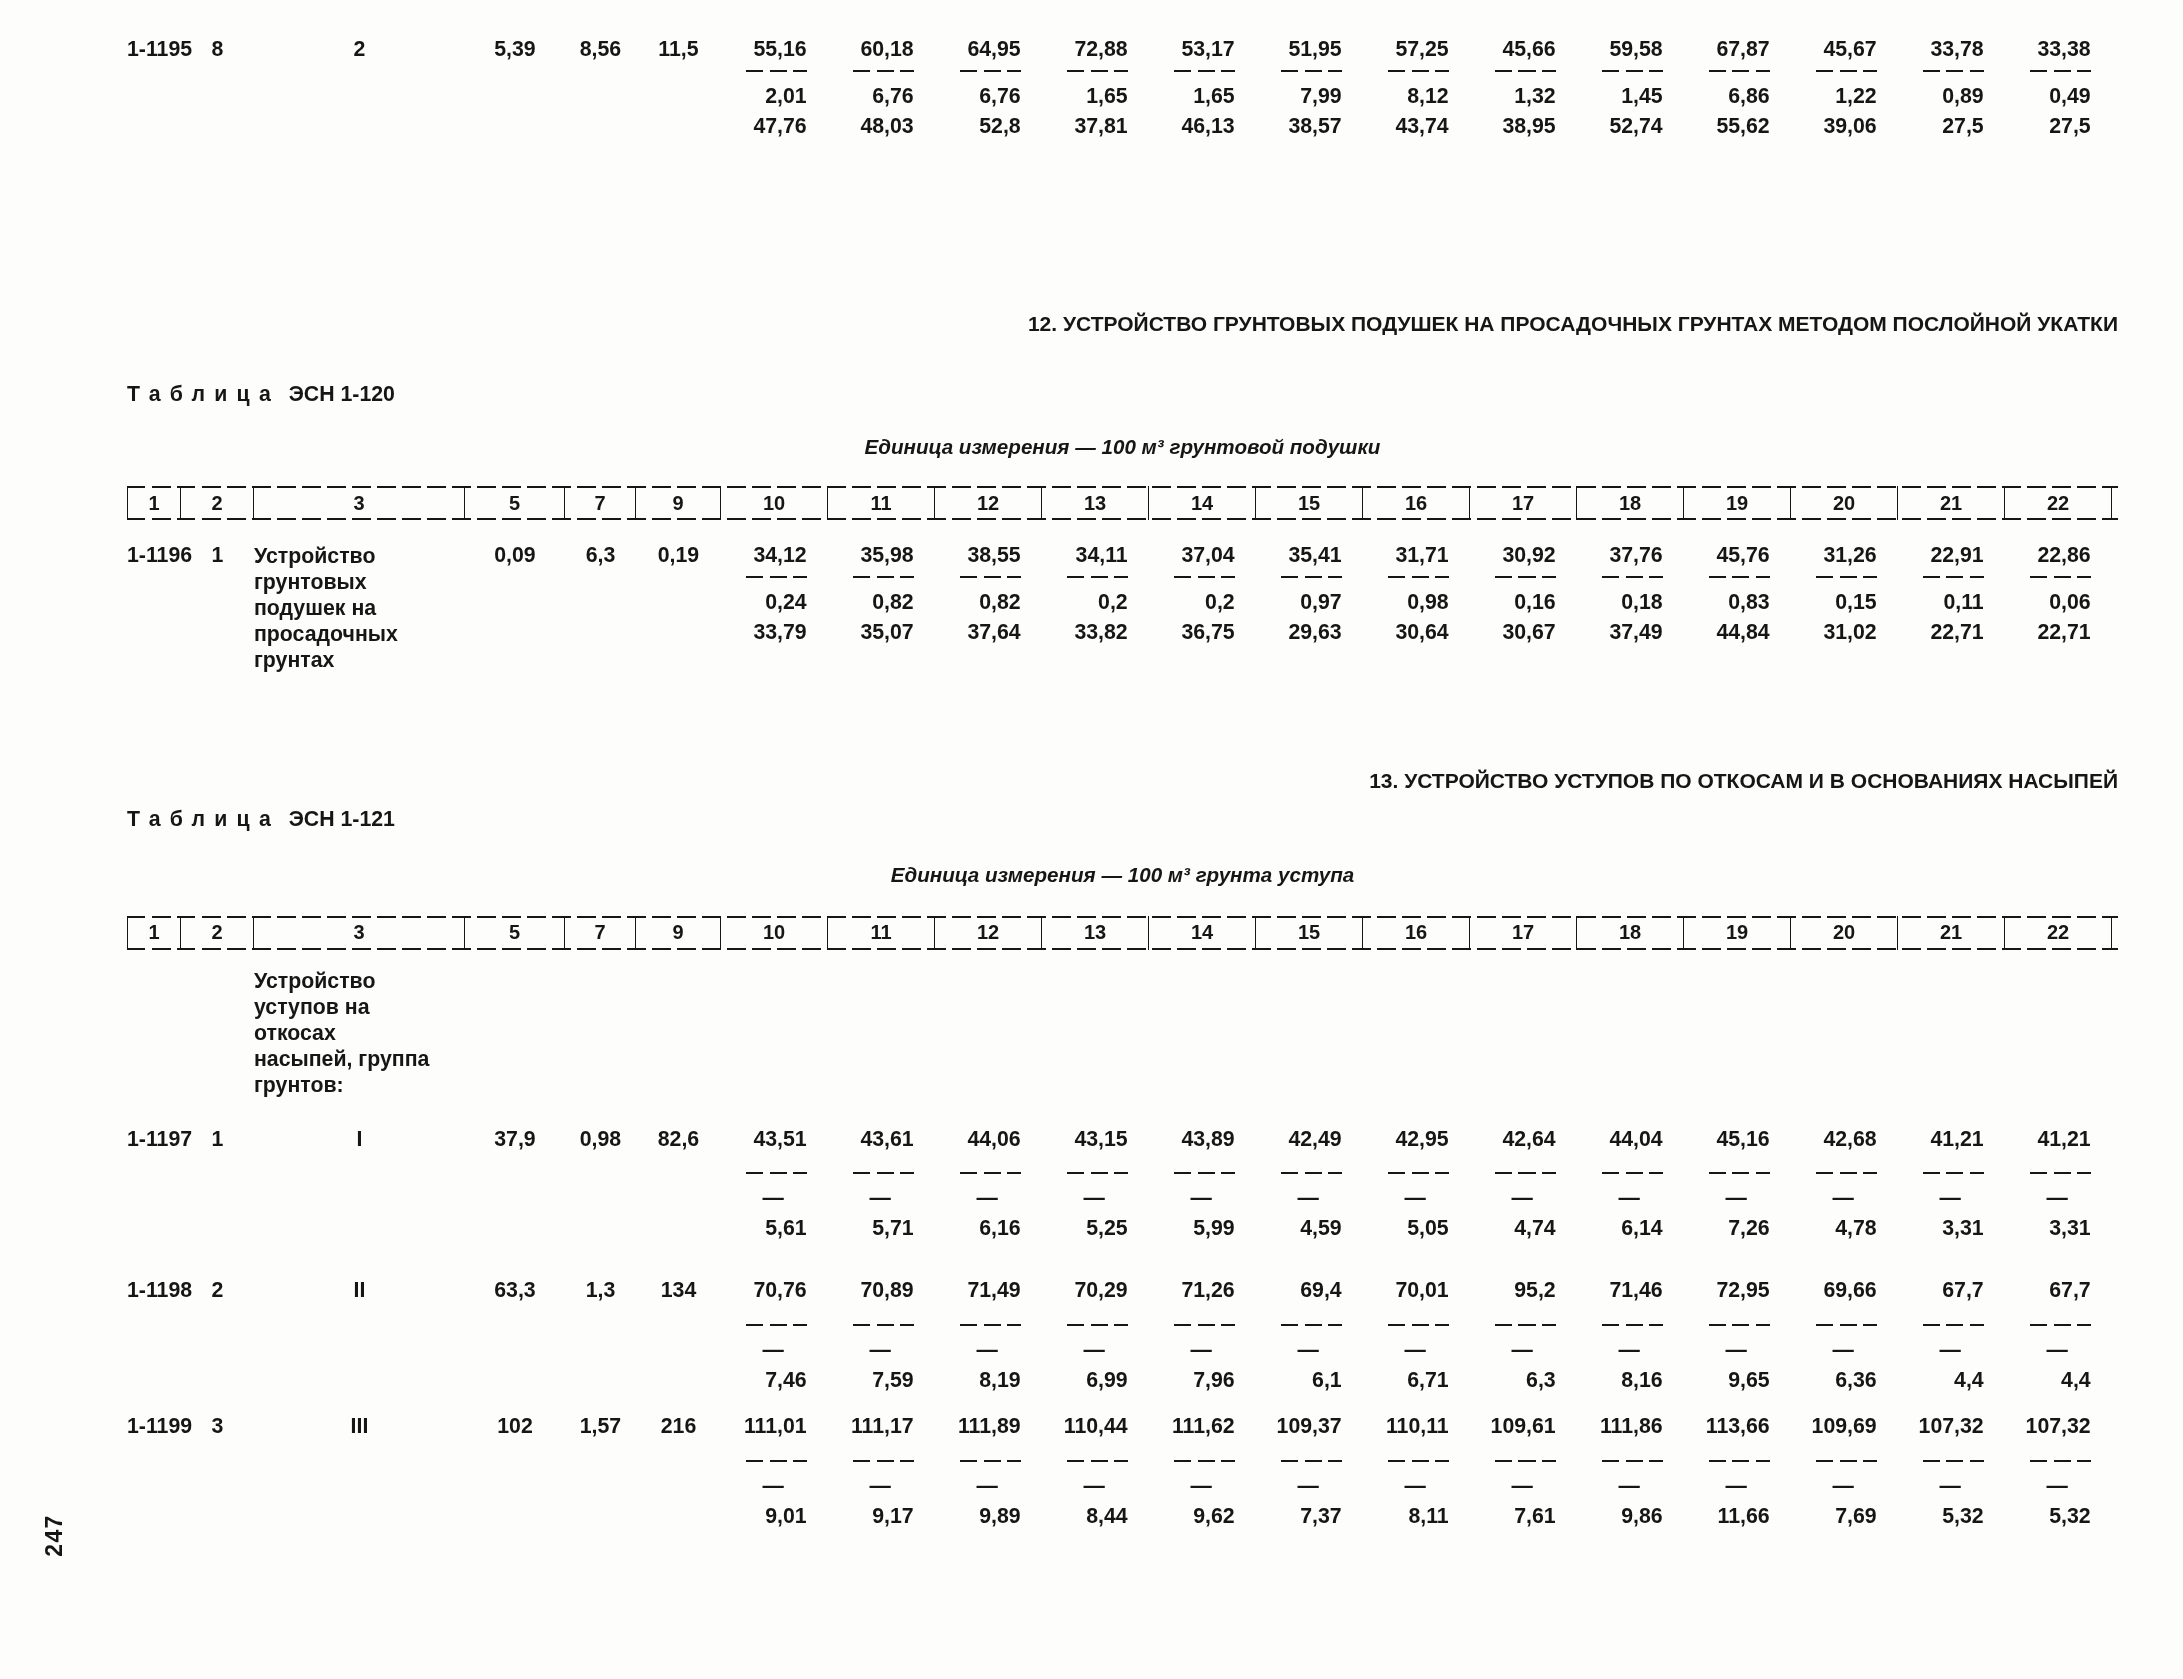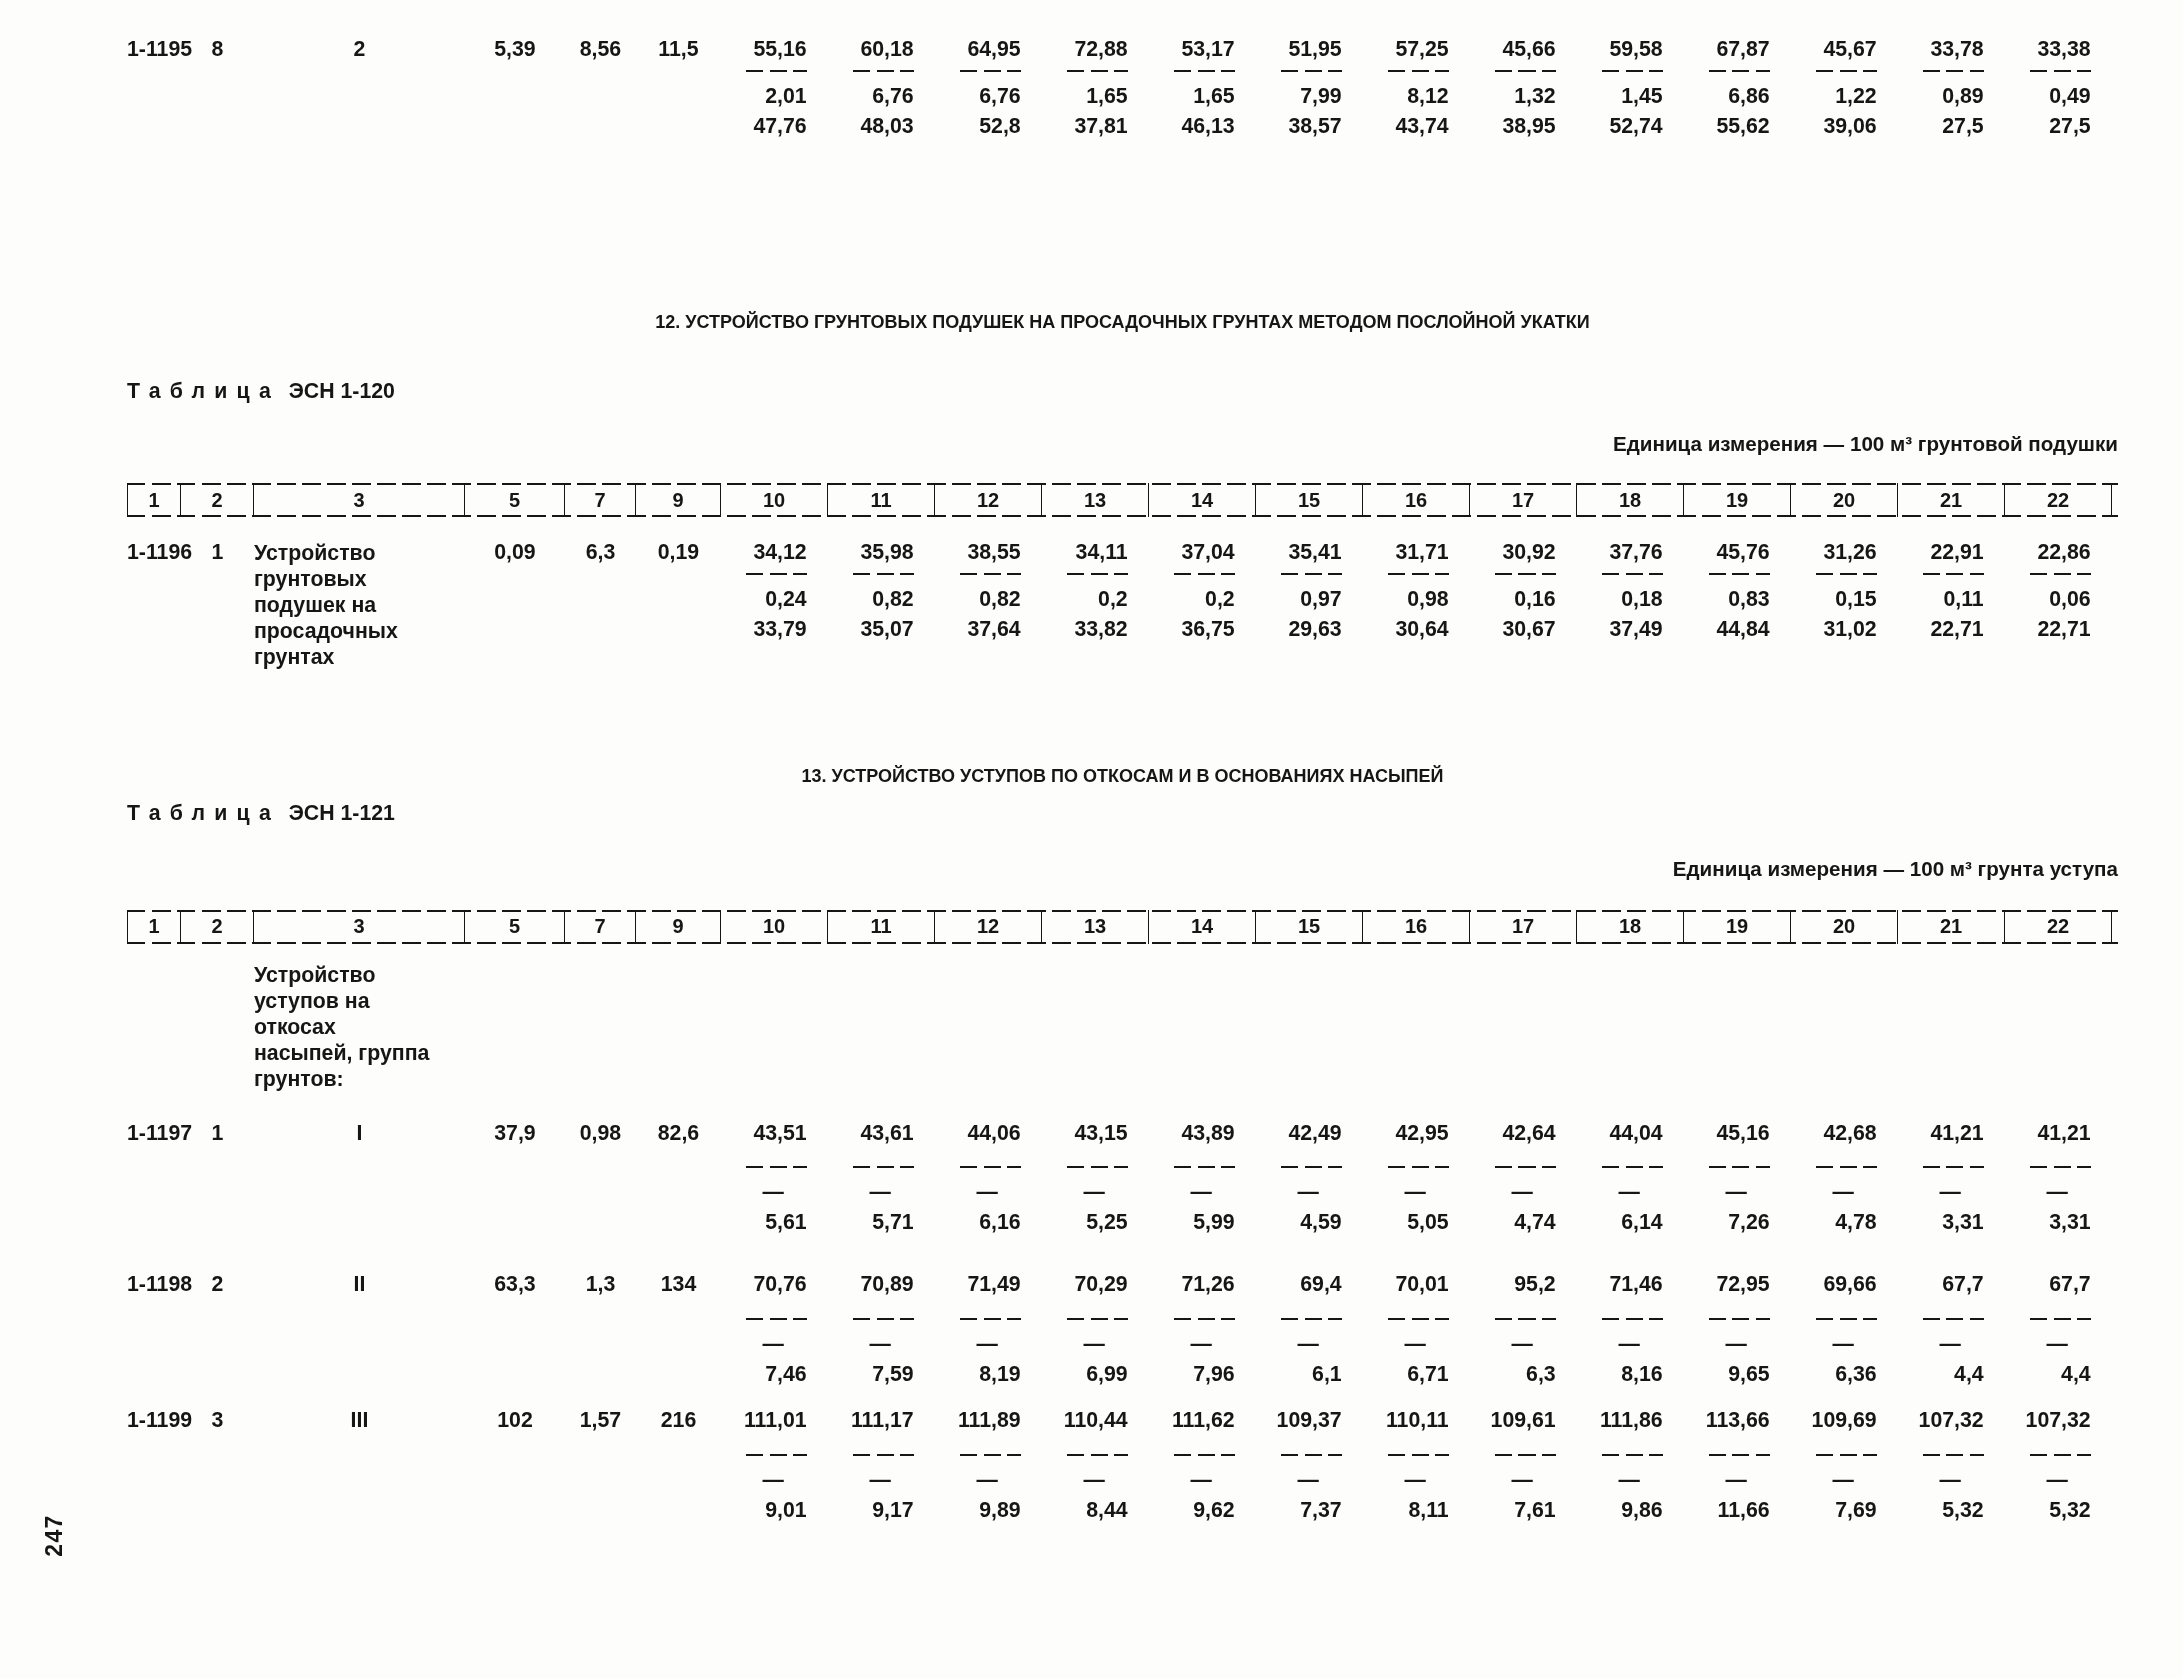--- a/index.html
+++ b/index.html
@@ -28,24 +28,24 @@
   .tall .frac .fline{margin-top:21.3px}
   .hband{position:relative;height:34px;font-size:20px}
   .hband .hcell{display:flex;align-items:center;justify-content:center;height:34px;border-right:1.4px solid #161616}
   .hband .hcell:first-child{border-left:1.4px solid #161616}
   .hband::before,.hband::after{
     content:"";position:absolute;left:0;width:100%;height:2.1px;
     background:repeating-linear-gradient(90deg,#161616 0 18.5px,transparent 18.5px 25px);
   }
   .hband::before{top:0}
   .hband::after{bottom:0}
-  .section-title{margin-left:127px;width:1991px;text-align:center;font-size:18px}
+  .section-title{margin-left:127px;width:1991px;text-align:right;font-size:21px}
   .table-label{margin-left:127px;font-size:21.3px}
   .spaced{letter-spacing:9.2px;margin-right:8.5px}
-  .unit-line{margin-left:127px;width:1991px;text-align:right;font-size:20.6px;}
+  .unit-line{margin-left:127px;width:1991px;text-align:center;font-size:20.6px;font-style:italic}
   .page-number{position:absolute;left:33px;top:1522px;font-size:23px;transform:rotate(-90deg);letter-spacing:1.4px}
   #top-row{margin-top:37px}
   #s12-title{margin-top:169px}
   #s12-label{margin-top:46px}
   #s12-unit{margin-top:28.4px}
   #t1-header{margin-top:27px}
   #t1-body .band{margin-top:23px}
   #s13-title{margin-top:96px}
   #s13-label{margin-top:14px}
   #s13-unit{margin-top:31px}

